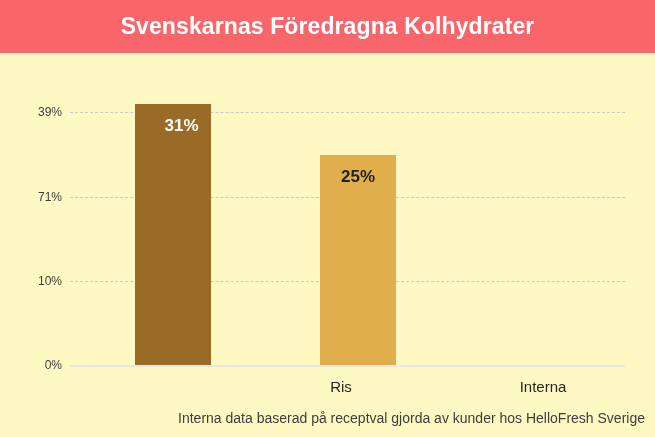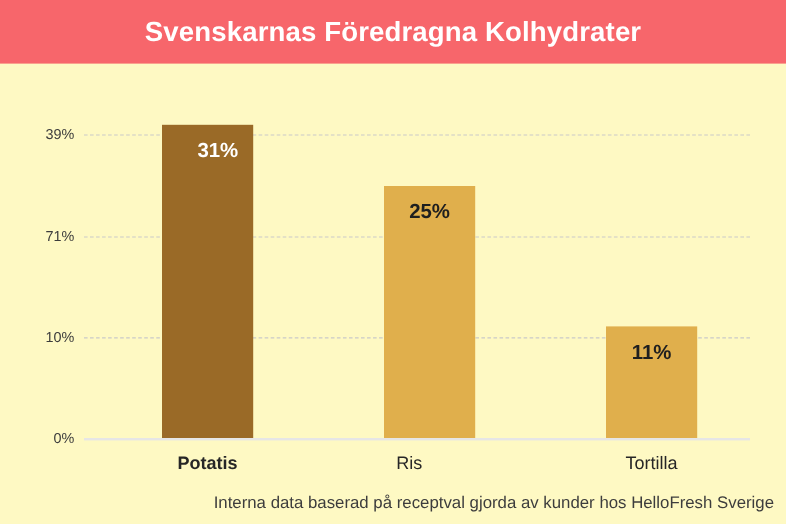--- a/index.html
+++ b/index.html
@@ -116,26 +116,22 @@
       <div class="y-tick-label" style="top: 312px;">0%</div>
       <div class="gridline" style="top: 227.821px;"></div>
       <div class="y-tick-label" style="top: 227.821px;">10%</div>
       <div class="gridline" style="top: 143.642px;"></div>
       <div class="y-tick-label" style="top: 143.642px;">71%</div>
       <div class="gridline" style="top: 59.4627px;"></div>
       <div class="y-tick-label" style="top: 59.4627px;">39%</div>
       <div class="bar" style="left: 135px; top: 51.0448px; height: 260.955px; background: rgb(154, 106, 39); padding-left: 17px;">
         <div class="bar-value" style="color: rgb(255, 255, 255);">31%</div>
       </div>
-      <div class="x-label emphasis" style="left: 98px; top: 325px;">Potatis</div>
       <div class="bar" style="left: 320px; top: 101.552px; height: 210.448px; background: rgb(224, 175, 76);">
         <div class="bar-value" style="color: rgb(31, 31, 31);">25%</div>
       </div>
       <div class="x-label" style="left: 266px; top: 325px;">Ris</div>
-      <div class="bar" style="left: 505px; top: 219.403px; height: 92.597px; background: rgb(224, 175, 76);">
-        <div class="bar-value" style="color: rgb(31, 31, 31);">11%</div>
-      </div>
-      <div class="x-label" style="left: 468px; top: 325px;">Tortilla</div>
+      <div class="x-label" style="left: 468px; top: 325px;">Interna</div>
     </div>
 
   <div id="footer-note">Interna data baserad på receptval gjorda av kunder hos HelloFresh Sverige</div>
 
 </div>
 
 </body></html>

